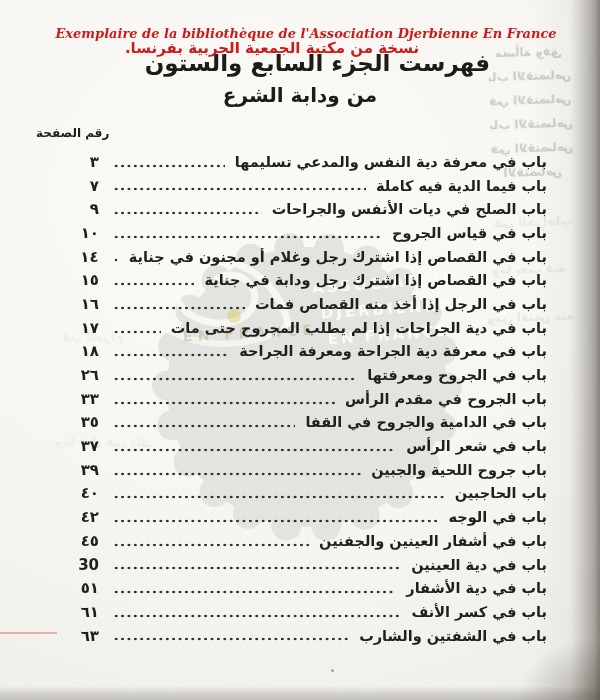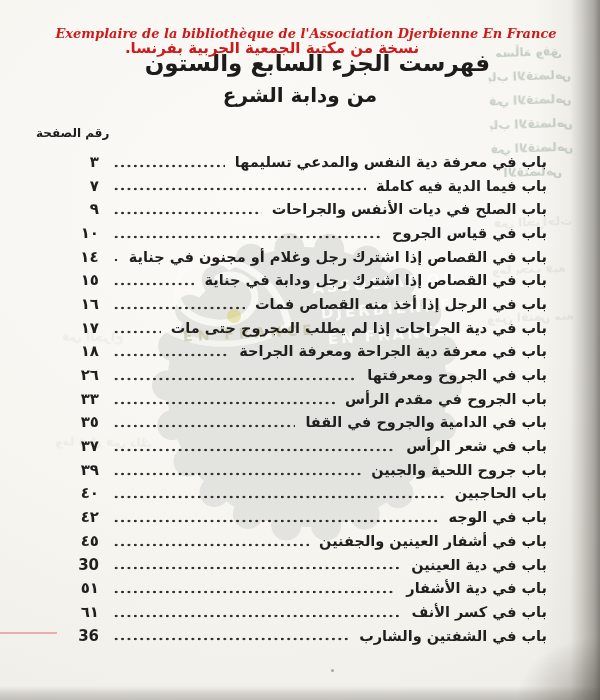--- a/index.html
+++ b/index.html
@@ -188,21 +188,21 @@
         <span class="row-num">٥١</span>
       </div>
     <div class="row">
         <span class="row-title">باب في كسر الأنف</span>
         <span class="dots"></span>
         <span class="row-num">٦١</span>
       </div>
     <div class="row">
         <span class="row-title">باب في الشفتين والشارب</span>
         <span class="dots"></span>
-        <span class="row-num">36</span>
+        <span class="row-num">٦٣</span>
       </div>
   </div>
 
   <div class="pink-line"></div>
   <div class="speck"></div>
   <div class="right-shadow-soft"></div>
   <div class="right-shadow"></div>
   <div class="bottom-shadow"></div>
   <div class="corner-shadow"></div>
 

